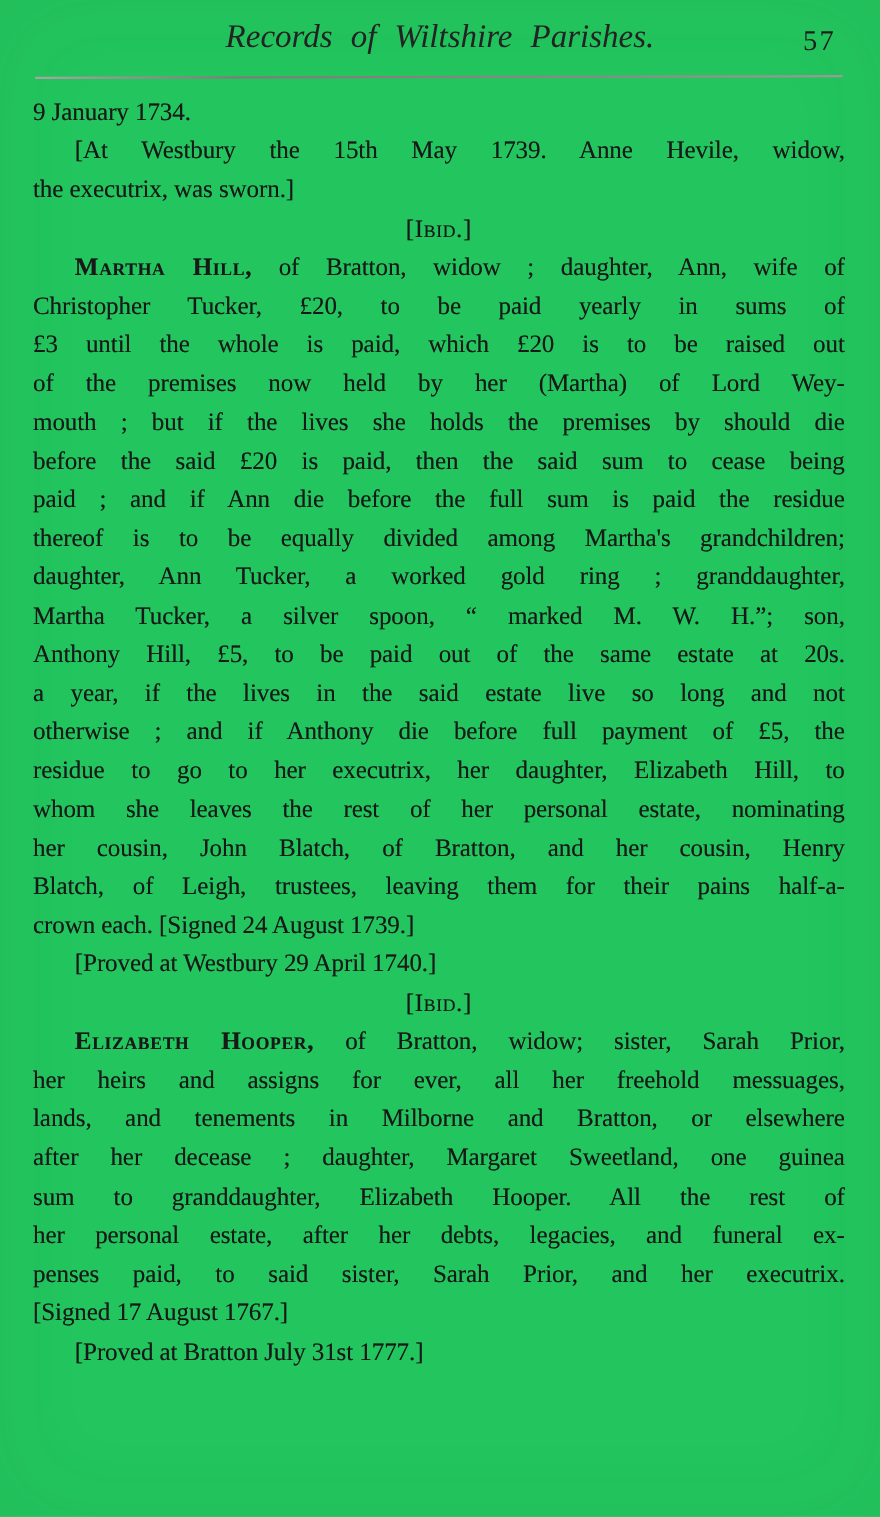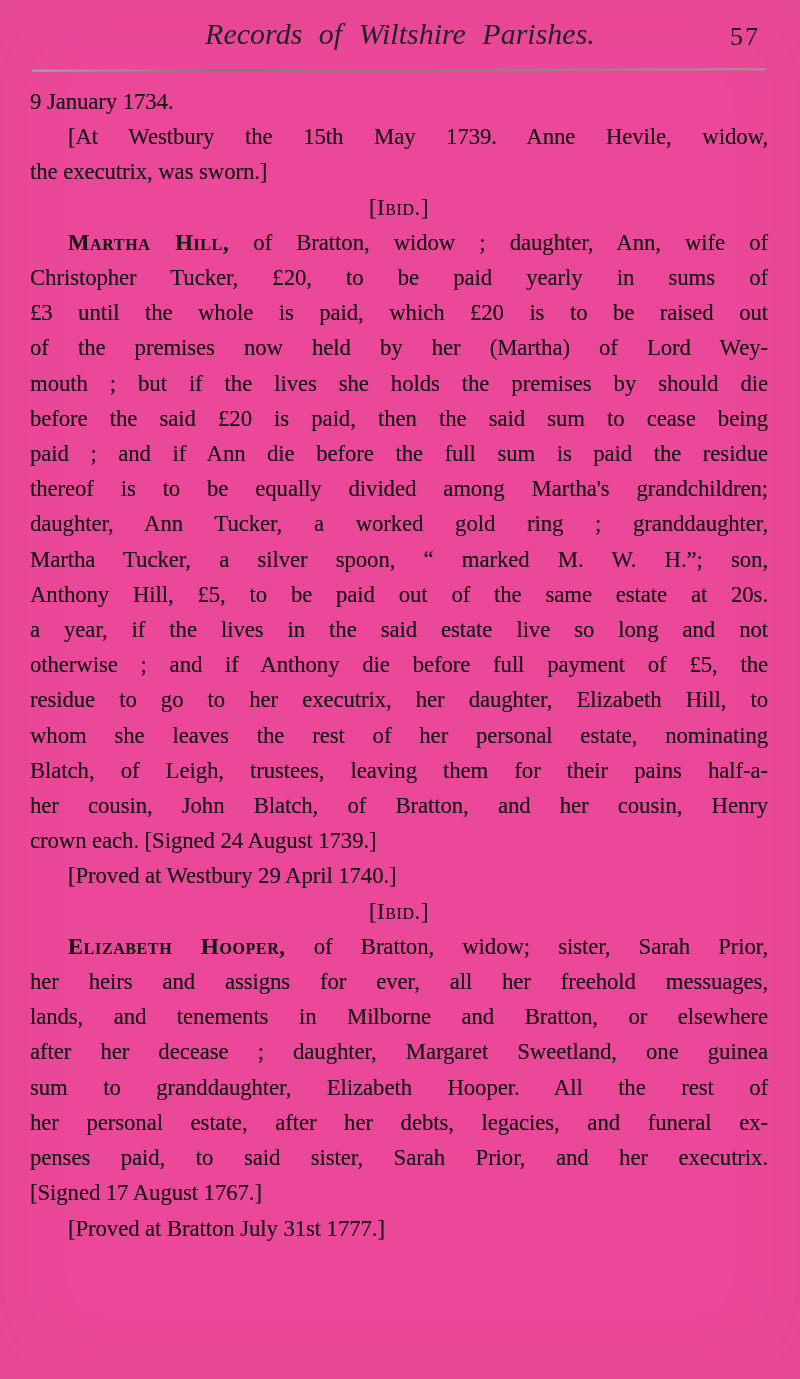--- a/index.html
+++ b/index.html
@@ -4,21 +4,21 @@
 <style>
   html,body{margin:0;padding:0;}
   body{
     width:800px;height:1379px;
     background:#f4f3f0;
     font-family:"Liberation Serif", serif;
   }
   .page{
     position:relative;
     width:800px;height:1379px;
-    background:#ec4899;
+    background:#22c55e;
     box-shadow:inset 0 0 90px rgba(70,60,40,0.06);
     color:#1d1d1d;
     overflow:hidden;
   }
   .header{position:relative;}
   .title{
     margin:0;
     padding-top:16px;
     text-align:center;
     font-style:italic;
@@ -80,22 +80,22 @@
     <div class="line j">before the said £20 is paid, then the said sum to cease being</div>
     <div class="line j">paid ; and if Ann die before the full sum is paid the residue</div>
     <div class="line j">thereof is to be equally divided among Martha's grandchildren;</div>
     <div class="line j">daughter, Ann Tucker, a worked gold ring ; granddaughter,</div>
     <div class="line j">Martha Tucker, a silver spoon, “ marked M. W. H.”; son,</div>
     <div class="line j">Anthony Hill, £5, to be paid out of the same estate at 20s.</div>
     <div class="line j">a year, if the lives in the said estate live so long and not</div>
     <div class="line j">otherwise ; and if Anthony die before full payment of £5, the</div>
     <div class="line j">residue to go to her executrix, her daughter, Elizabeth Hill, to</div>
     <div class="line j">whom she leaves the rest of her personal estate, nominating</div>
+    <div class="line j">her cousin, John Blatch, of Bratton, and her cousin, Henry</div>
     <div class="line j">Blatch, of Leigh, trustees, leaving them for their pains half-a-</div>
-    <div class="line j">her cousin, John Blatch, of Bratton, and her cousin, Henry</div>
     <div class="line last">crown each.  [Signed 24 August 1739.]</div>
     <div class="line last ind">[Proved at Westbury 29 April 1740.]</div>
     <div class="line center scline">[Ibid.]</div>
     <div class="line j ind"><span class="sc">Elizabeth Hooper,</span><span> of Bratton, widow; sister, Sarah Prior,</span></div>
     <div class="line j">her heirs and assigns for ever, all her freehold messuages,</div>
     <div class="line j">lands, and tenements in Milborne and Bratton, or elsewhere</div>
     <div class="line j">after her decease ; daughter, Margaret Sweetland, one guinea</div>
     <div class="line j">sum to granddaughter, Elizabeth Hooper.  All the rest of</div>
     <div class="line j">her personal estate, after her debts, legacies, and funeral ex-</div>
     <div class="line j">penses paid, to said sister, Sarah Prior, and her executrix.</div>

